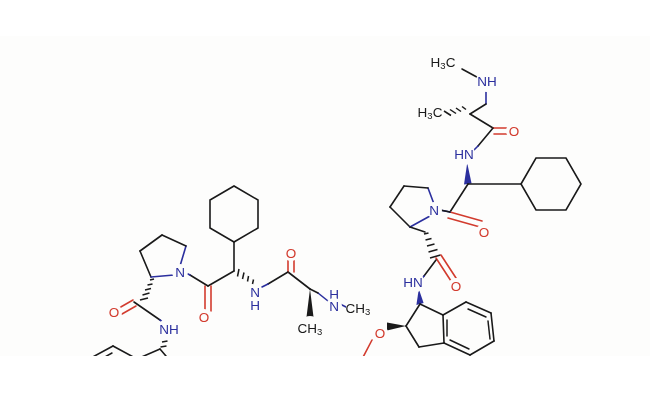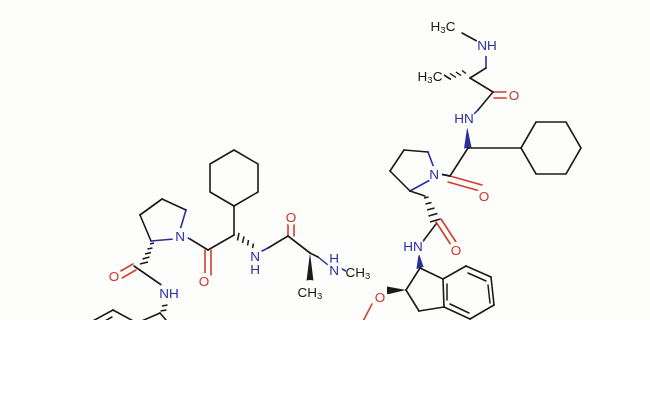--- a/index.html
+++ b/index.html
@@ -10,20 +10,21 @@
   }
   body {
     font-family: "Liberation Sans", sans-serif;
   }
   #canvas-wrap {
     position: relative;
     width: 650px;
     height: 320px;
     background: #fdfdfc;
     overflow: hidden;
+    margin-top: 36px;
   }
   svg#structure {
     display: block;
     width: 650px;
     height: 400px;
   }
   .bond {
     stroke: #1a1a1a;
     stroke-width: 1.6;
     stroke-linecap: round;

